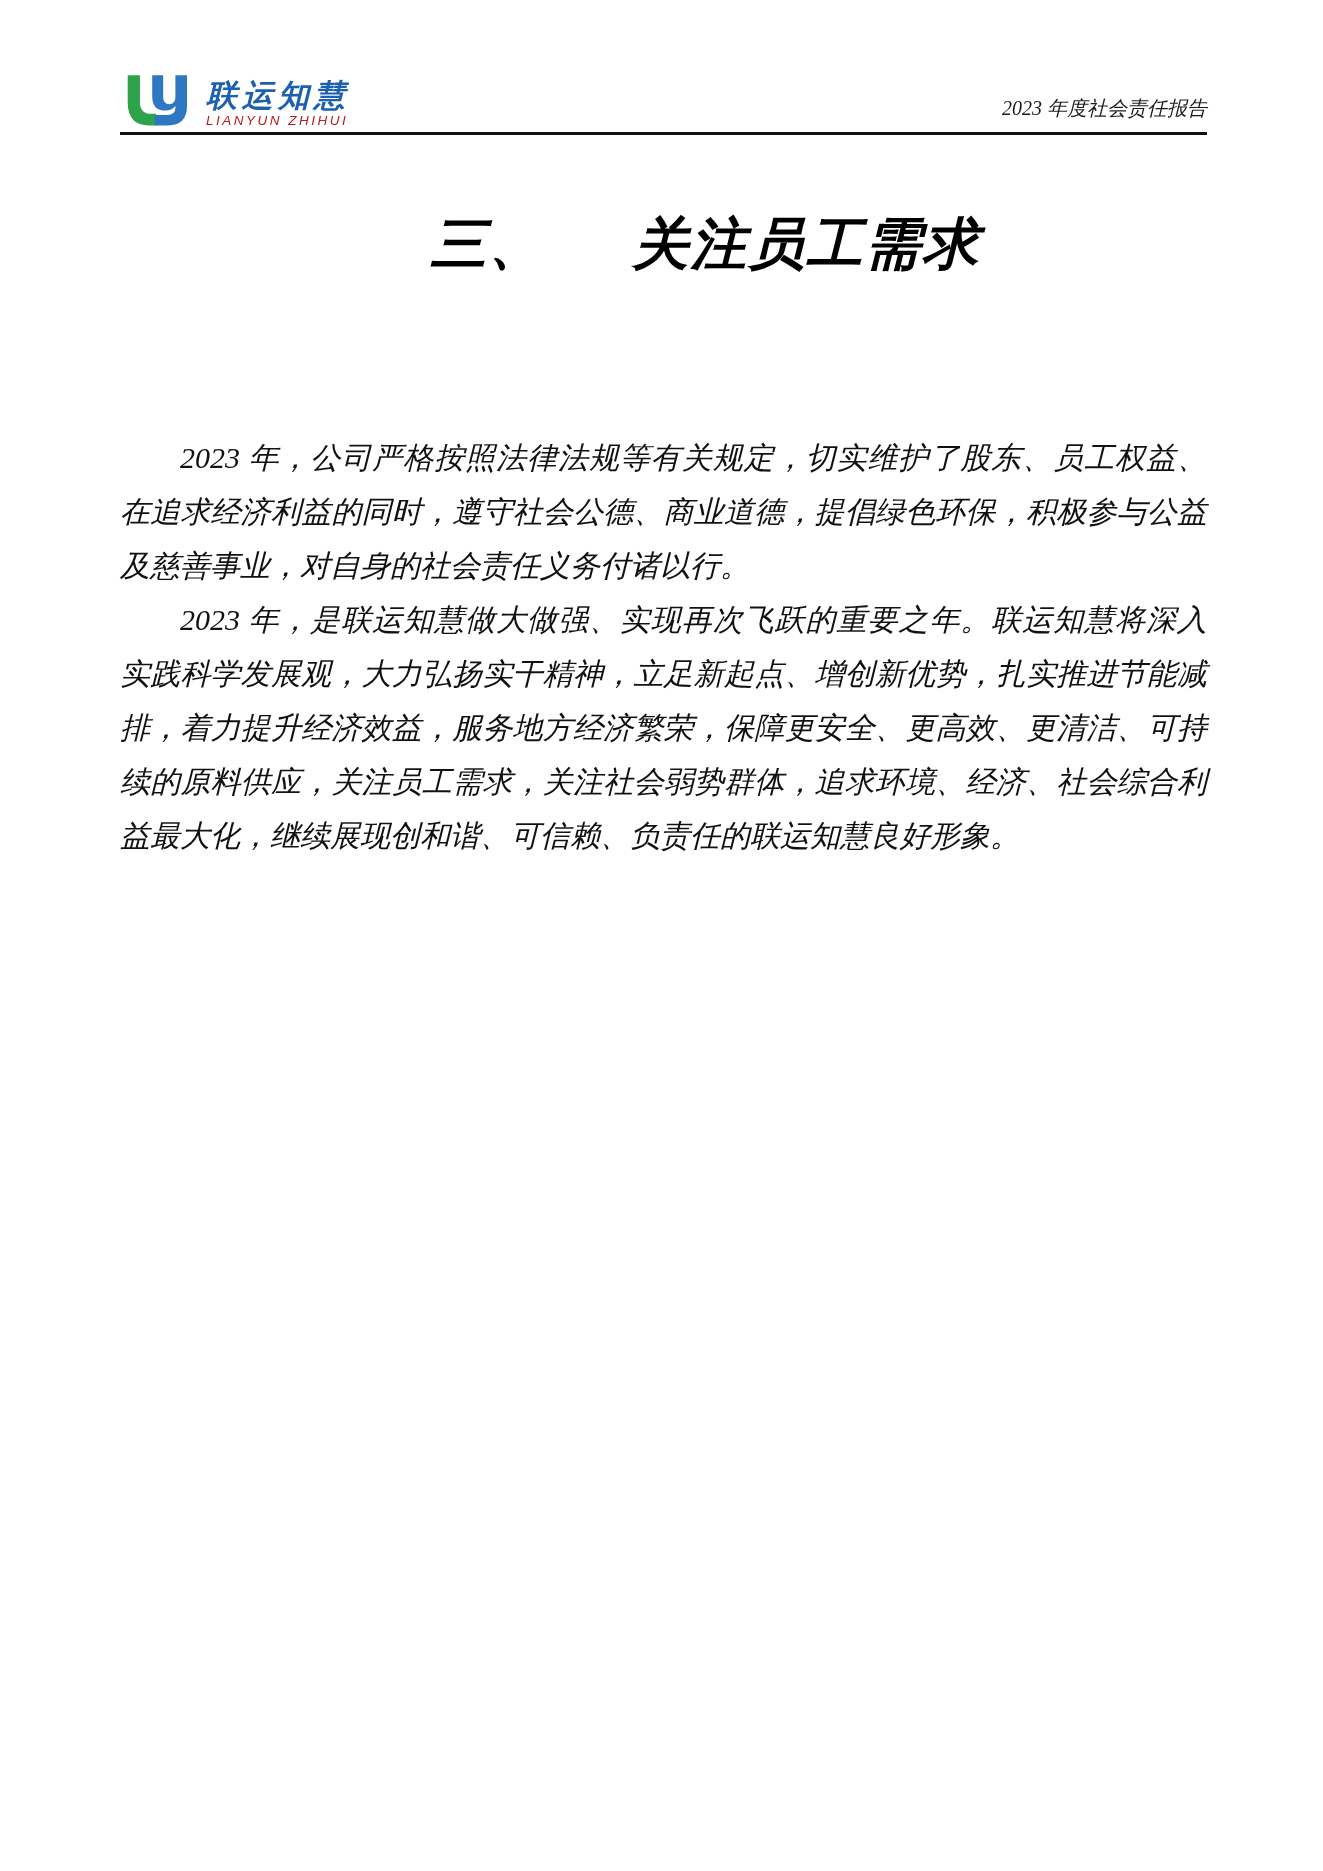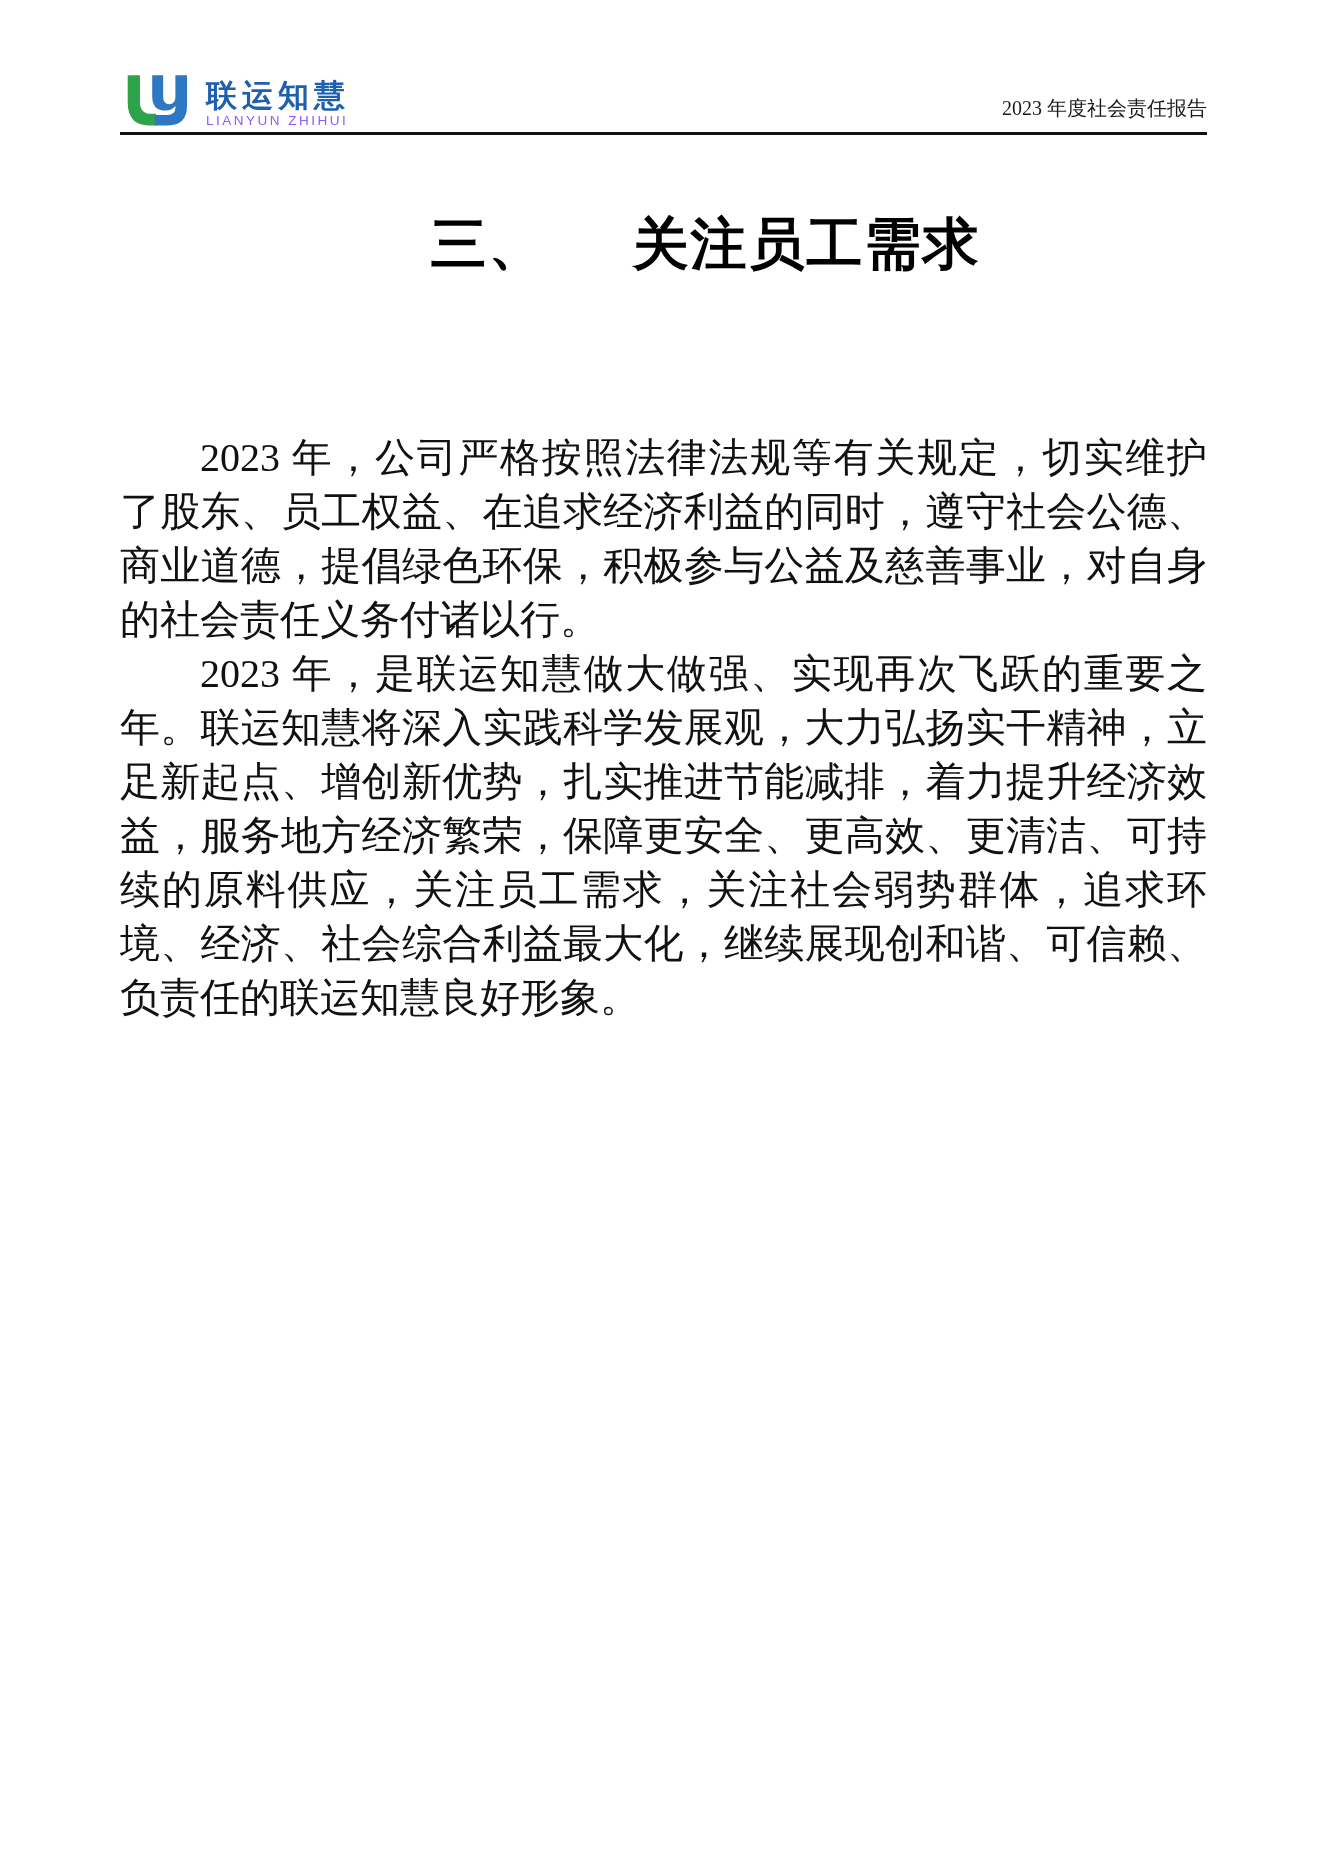--- a/index.html
+++ b/index.html
@@ -6,20 +6,21 @@
   html, body { background: #ffffff; }
   .page {
     position: relative;
     width: 1323px;
     height: 1871px;
     margin: 0 auto;
     background: #ffffff;
     font-family: "Liberation Serif", "DejaVu Serif", serif;
     color: #1a1a1a;
     overflow: hidden;
+    font-style: italic;
   }
   .content {
     padding: 70px 116px 0 120px;
   }
   
   .header {
     display: flex;
     justify-content: space-between;
     align-items: flex-end;
     padding-bottom: 4px;
@@ -37,21 +38,21 @@
     font-weight: bold;
     font-size: 31px;
     letter-spacing: 5px;
     color: #1d5fb0;
     white-space: nowrap;
   }
   .logo-en {
     font-family: "Liberation Sans", "DejaVu Sans", sans-serif;
     font-size: 13.5px;
     letter-spacing: 2.5px;
-    color: #8b5cf6;
+    color: #b91c1c;
     margin-top: 3px;
     white-space: nowrap;
   }
   .report-title {
     font-size: 20px;
     color: #1a1a1a;
     padding-bottom: 6px;
     white-space: nowrap;
     margin-left: 37px;
   }
@@ -63,21 +64,21 @@
     font-size: 56px;
     font-weight: bold;
     color: #000000;
     letter-spacing: 2px;
     white-space: nowrap;
   }
   .heading-gap { display: inline-block; width: 86px; }
   
   .body-text { margin-top: 148px; }
   .body-text p {
-    font-size: 40px;
+    font-size: 30px;
     line-height: 54px;
     text-align: justify;
     text-indent: 2em;
     color: #111111;
   }
   
   .footer {
     position: absolute;
     left: 0; right: 0;
     bottom: 106px;

